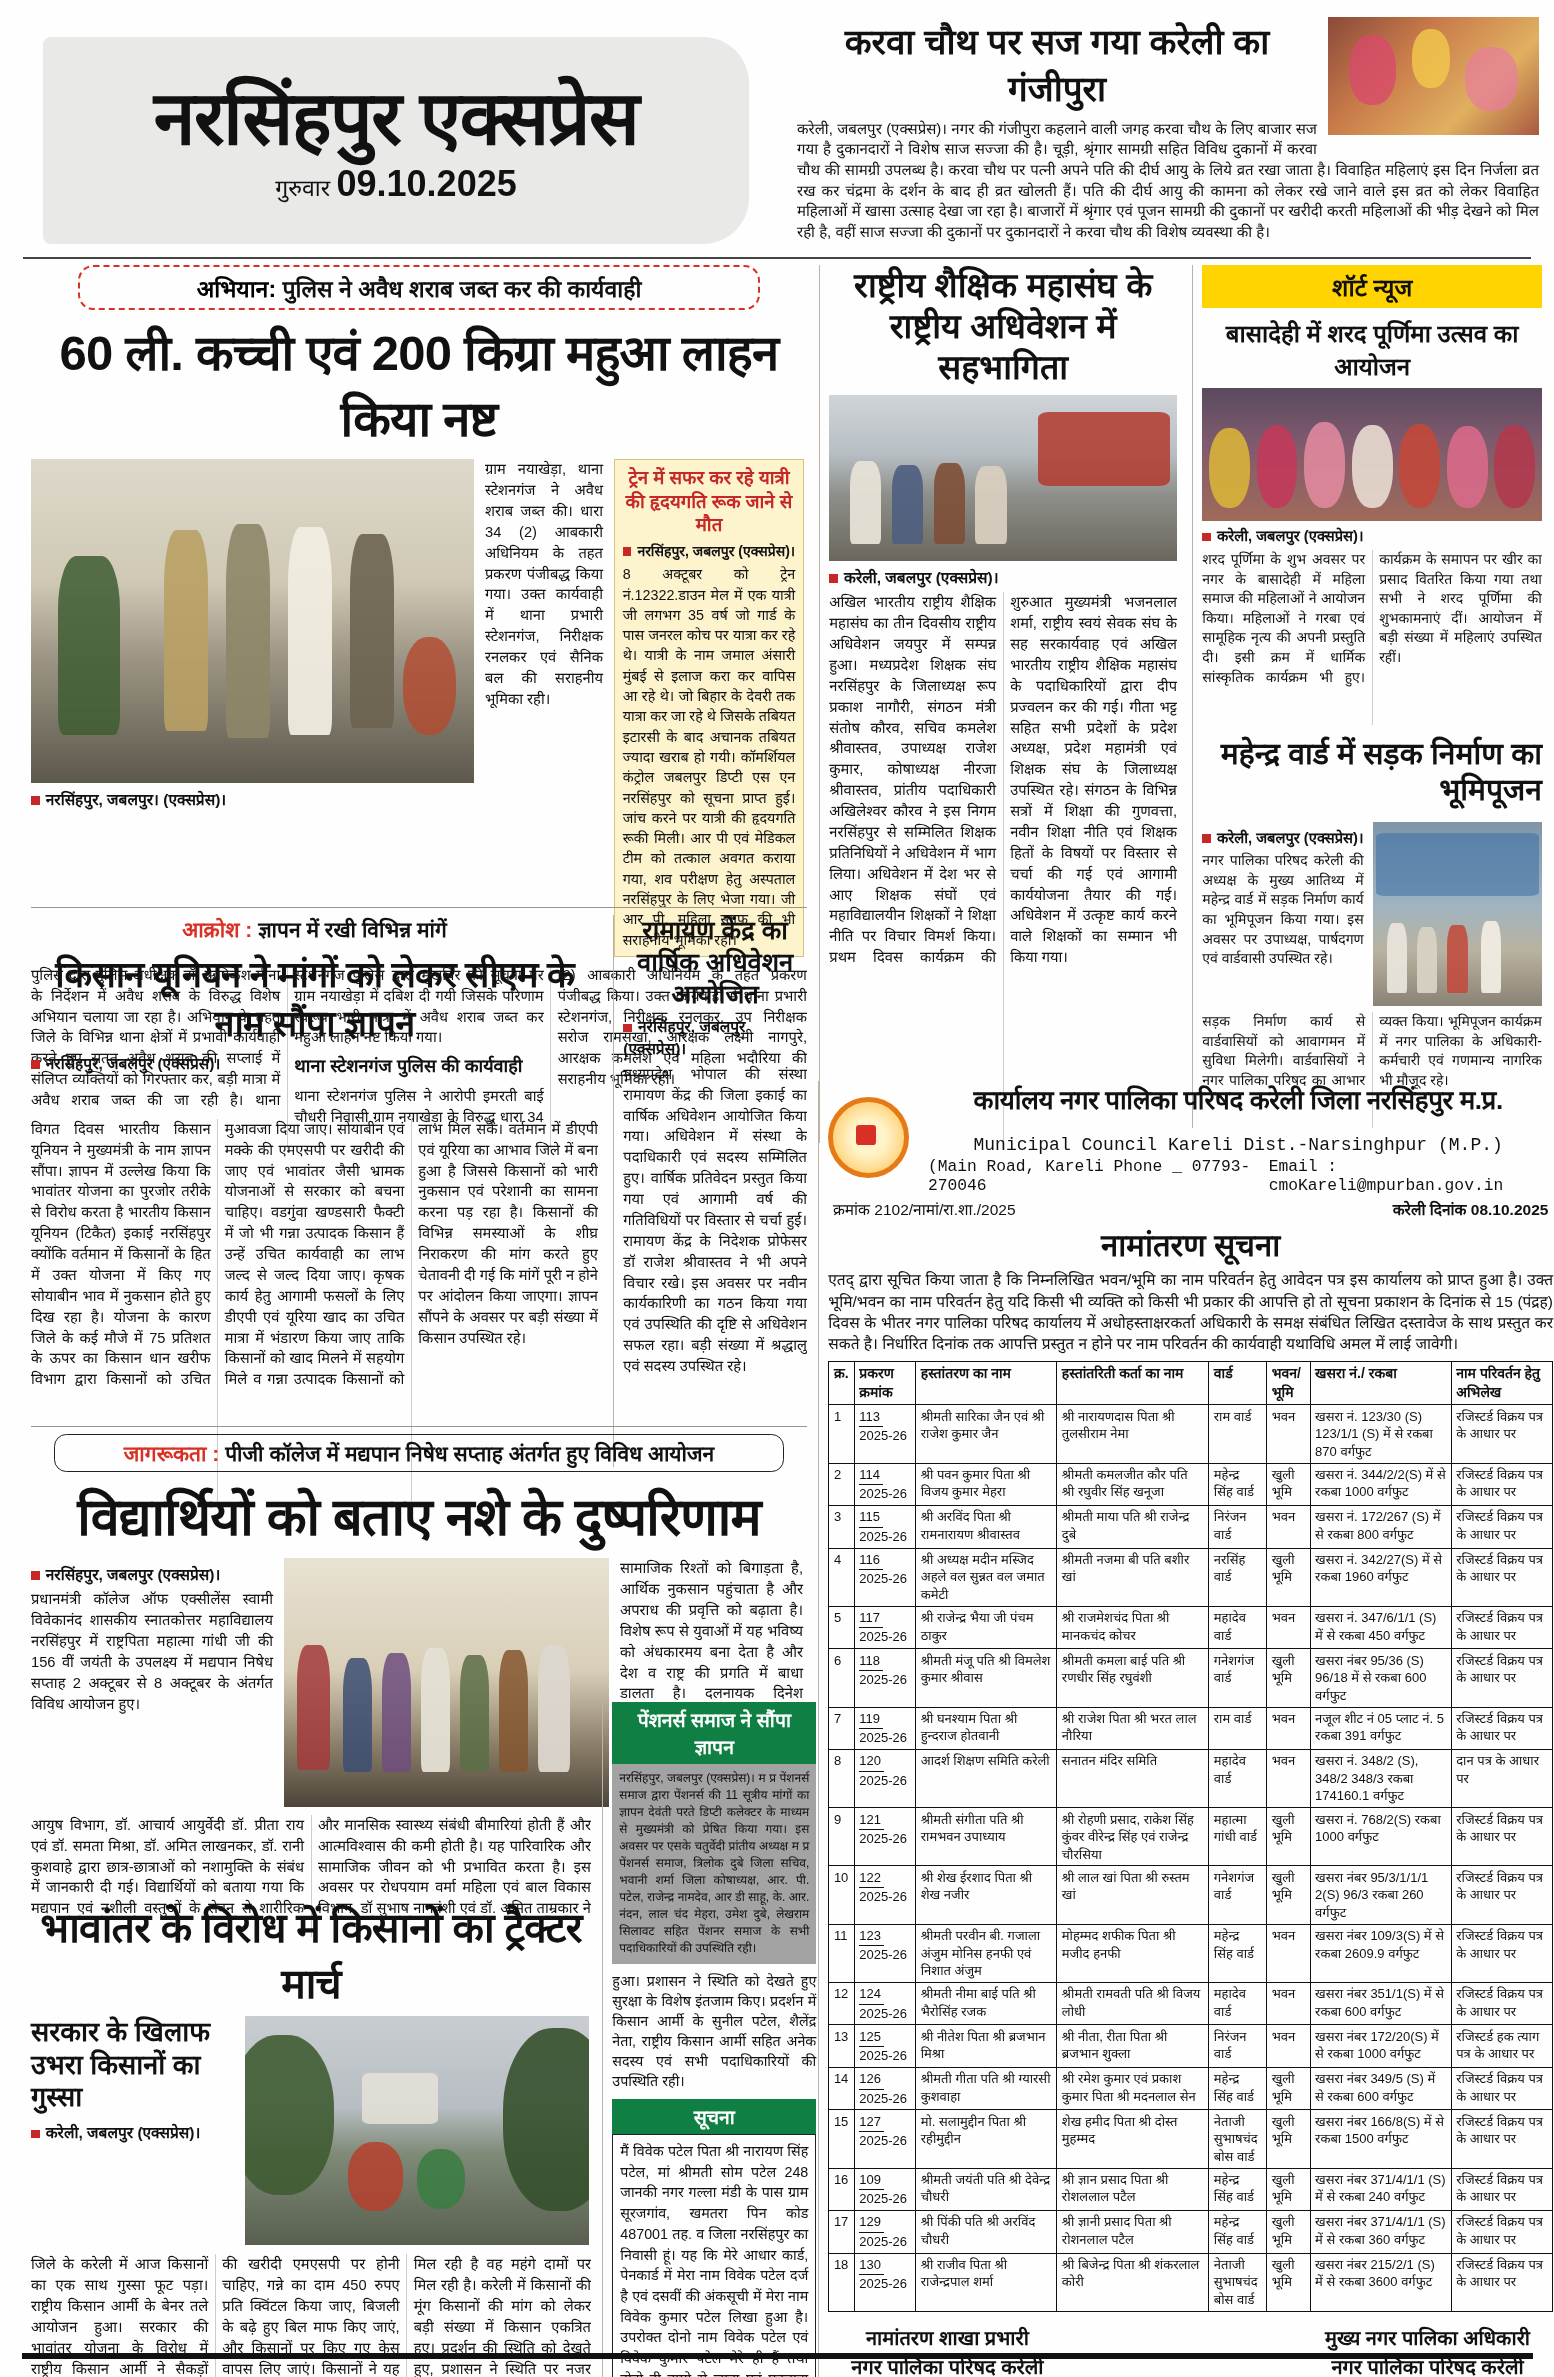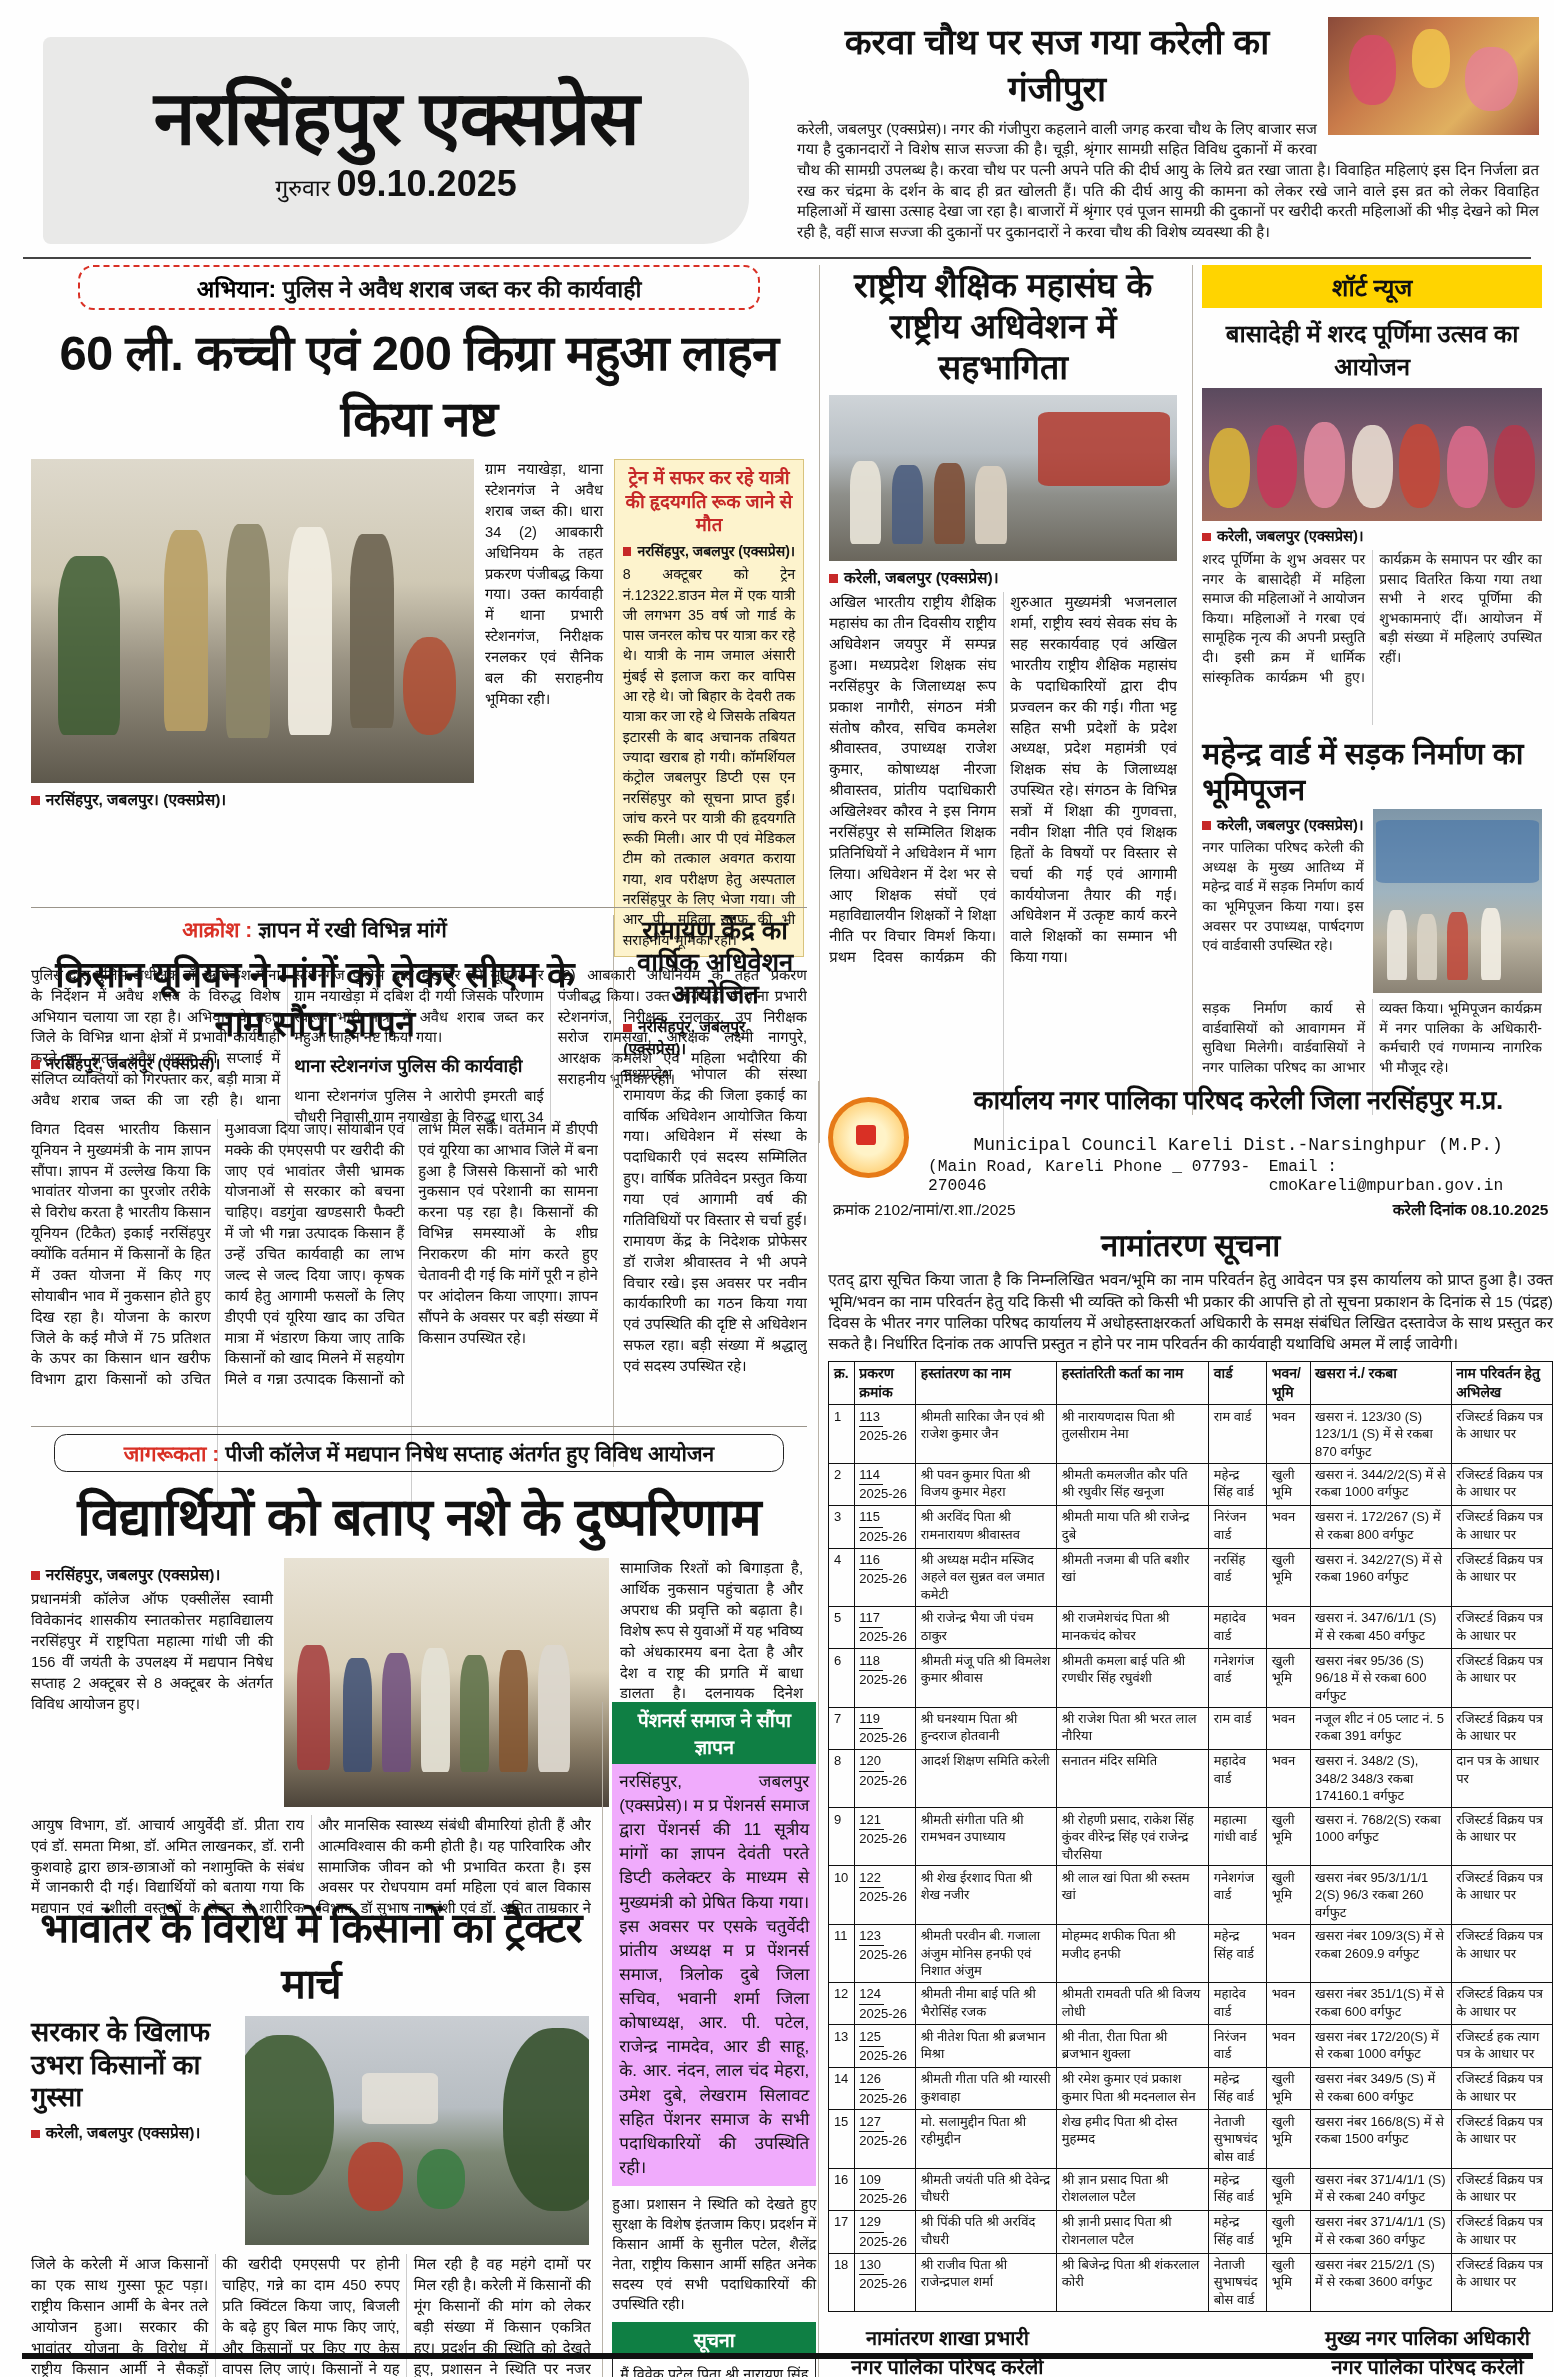--- a/index.html
+++ b/index.html
@@ -74,38 +74,38 @@
   .tractor{left:31px;top:1898px;width:560px;}
   .tractor h1{font-size:41px;font-weight:800;letter-spacing:-0.8px;text-align:center;margin-bottom:6.2px;}
   .tr-row{display:flex;gap:11px;}
   .tr-left{width:203px;}
   .tr-left h3{font-size:27px;font-weight:800;line-height:1.2;margin-bottom:7.7px;}
   .tr-photo{width:344px;height:229px;}
 
   
   .bmid{left:602px;top:1702px;width:204px;}
   .greenhdr{background:#0f7f44;color:#fff;font-size:19.4px;font-weight:800;text-align:center;padding:3.9px 3.1px;}
-  .pension{background:#f0abfc;padding:6.2px 7px;font-size:17px;line-height:1.42;}
+  .pension{background:#a3a3a3;padding:6.2px 7px;font-size:12px;line-height:1.42;}
   .gaptext{font-size:14.3px;line-height:1.4;margin:7.7px 0;}
   .suchna-body{border:1.5px solid #222;background:#fff;padding:6.2px 7px;font-size:14.3px;line-height:1.45;}
 
   
   .edu{left:819px;top:265px;width:358px;padding-left:9.3px;box-sizing:border-box;}
   .edu h2{font-size:34px;font-weight:800;text-align:center;line-height:1.2;margin-bottom:7.7px;}
   .edu-photo{width:100%;height:166px;}
 
   
   .rightcol{left:1192px;top:265px;width:350px;padding-left:9.3px;box-sizing:border-box;}
   .snbar{display:flex;height:43px;margin-bottom:7.7px;flex-direction:column;}
   .snbar .redblk{width:85px;background:#e23b2e;}
   .snbar .ylw{flex:1;background:#ffd400;display:flex;align-items:center;justify-content:center;
               font-size:24px;font-weight:800;}
   .rightcol h3.s1{font-size:24px;font-weight:800;text-align:center;margin:3.1px 0 6.2px;}
   .sn-photo{width:100%;height:133px;}
-  .rightcol h3.s2{font-size:30px;font-weight:800;text-align:left;line-height:1.2;margin:11px 0 1px;}
+  .rightcol h3.s2{font-size:30px;font-weight:800;text-align:right;line-height:1.2;margin:11px 0 14px;}
   .s2row{display:flex;gap:9.3px;}
   .s2txt{flex:1;}
   .s2photo{width:169px;height:184px;}
 
   
   .notice{left:818px;top:1081px;width:735px;padding-left:9.3px;box-sizing:border-box;border-left:0.8px solid #b9b3a8;}
   .no-head{display:flex;align-items:center;gap:14px;}
   .emblem{width:71px;height:71px;border-radius:50%;border:5.4px solid #e67a17;
           background:radial-gradient(circle,#fff3c8 35%,#ffd27a 75%);position:relative;flex:none;}
   .emblem::after{content:"";position:absolute;left:23px;top:23px;width:20px;height:20px;background:#d93025;border-radius:3.1px;}

